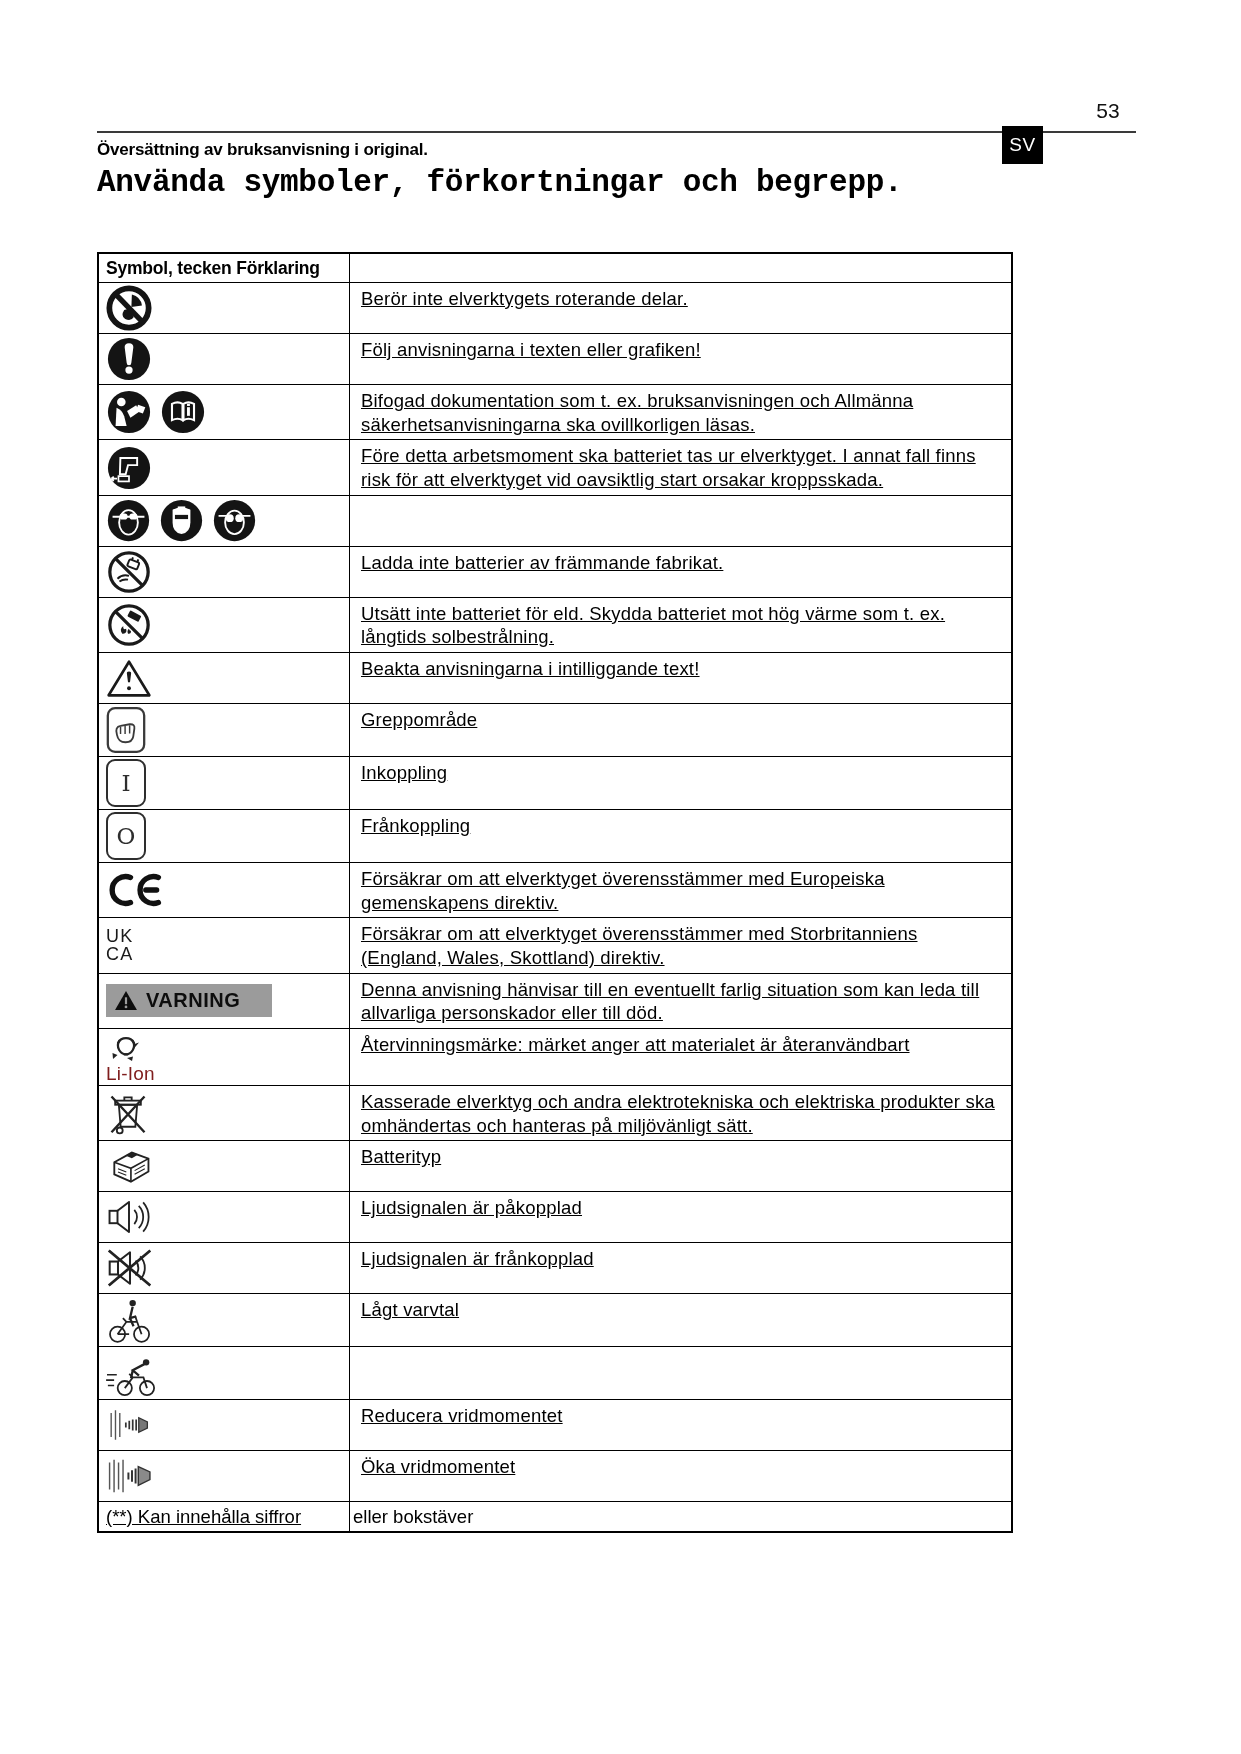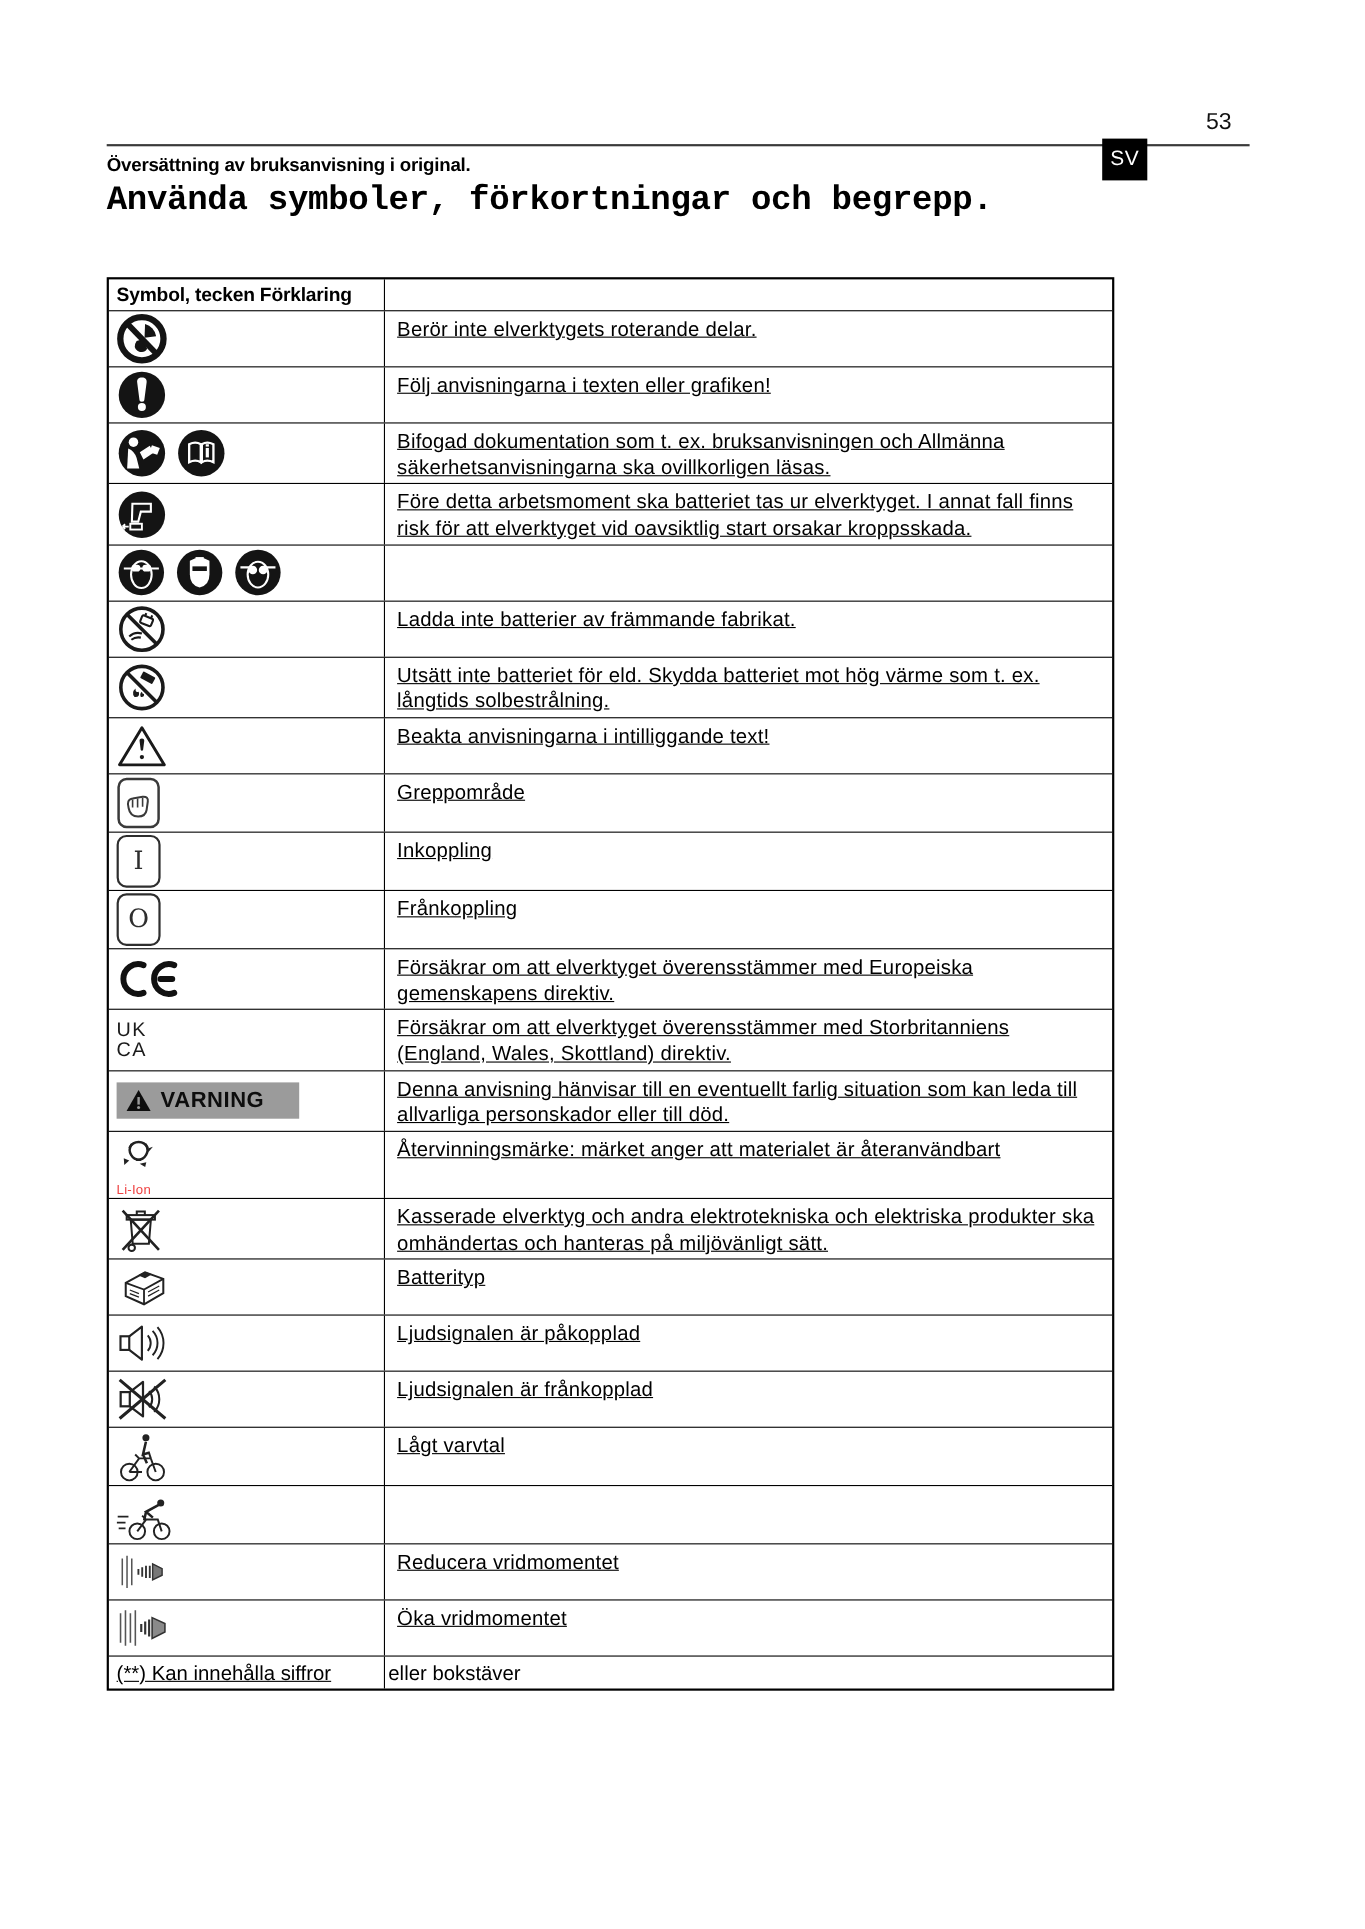--- a/index.html
+++ b/index.html
@@ -34,21 +34,21 @@
   .icon{display:inline-flex;align-items:center;justify-content:center;flex:0 0 auto;}
   .sq{width:36px;height:44px;border:2.5px solid #2e2e2e;border-radius:9px;display:inline-flex;
       align-items:center;justify-content:center;font-family:"DejaVu Serif",serif;
       font-size:23px;color:#2e2e2e;flex:0 0 auto;}
   .ukca{display:inline-flex;flex-direction:column;font-weight:normal;font-size:18px;
         line-height:.95;letter-spacing:1.2px;color:#1a1a1a;}
   .varning-badge{display:inline-flex;align-items:center;gap:8px;background:#9b9b9b;
                  padding:5px 32px 5px 8px;}
   .varning-text{font-weight:bold;font-size:20px;letter-spacing:.5px;color:#0d0d0d;}
   .liion-wrap{display:inline-flex;flex-direction:column;align-items:flex-start;line-height:1;}
-  .liion-label{font-size:12px;color:#ef4444;margin-top:12px;letter-spacing:.2px;}
+  .liion-label{font-size:19px;color:#7f1d1d;margin-top:1px;letter-spacing:.2px;}
 </style>
 </head>
 <body>
 
 <div class="page">
 
   <div class="rule"></div>
   <div class="sv-badge">SV</div>
   <div class="pageno">53</div>
   <div class="subtitle">Översättning av bruksanvisning i original.</div>

